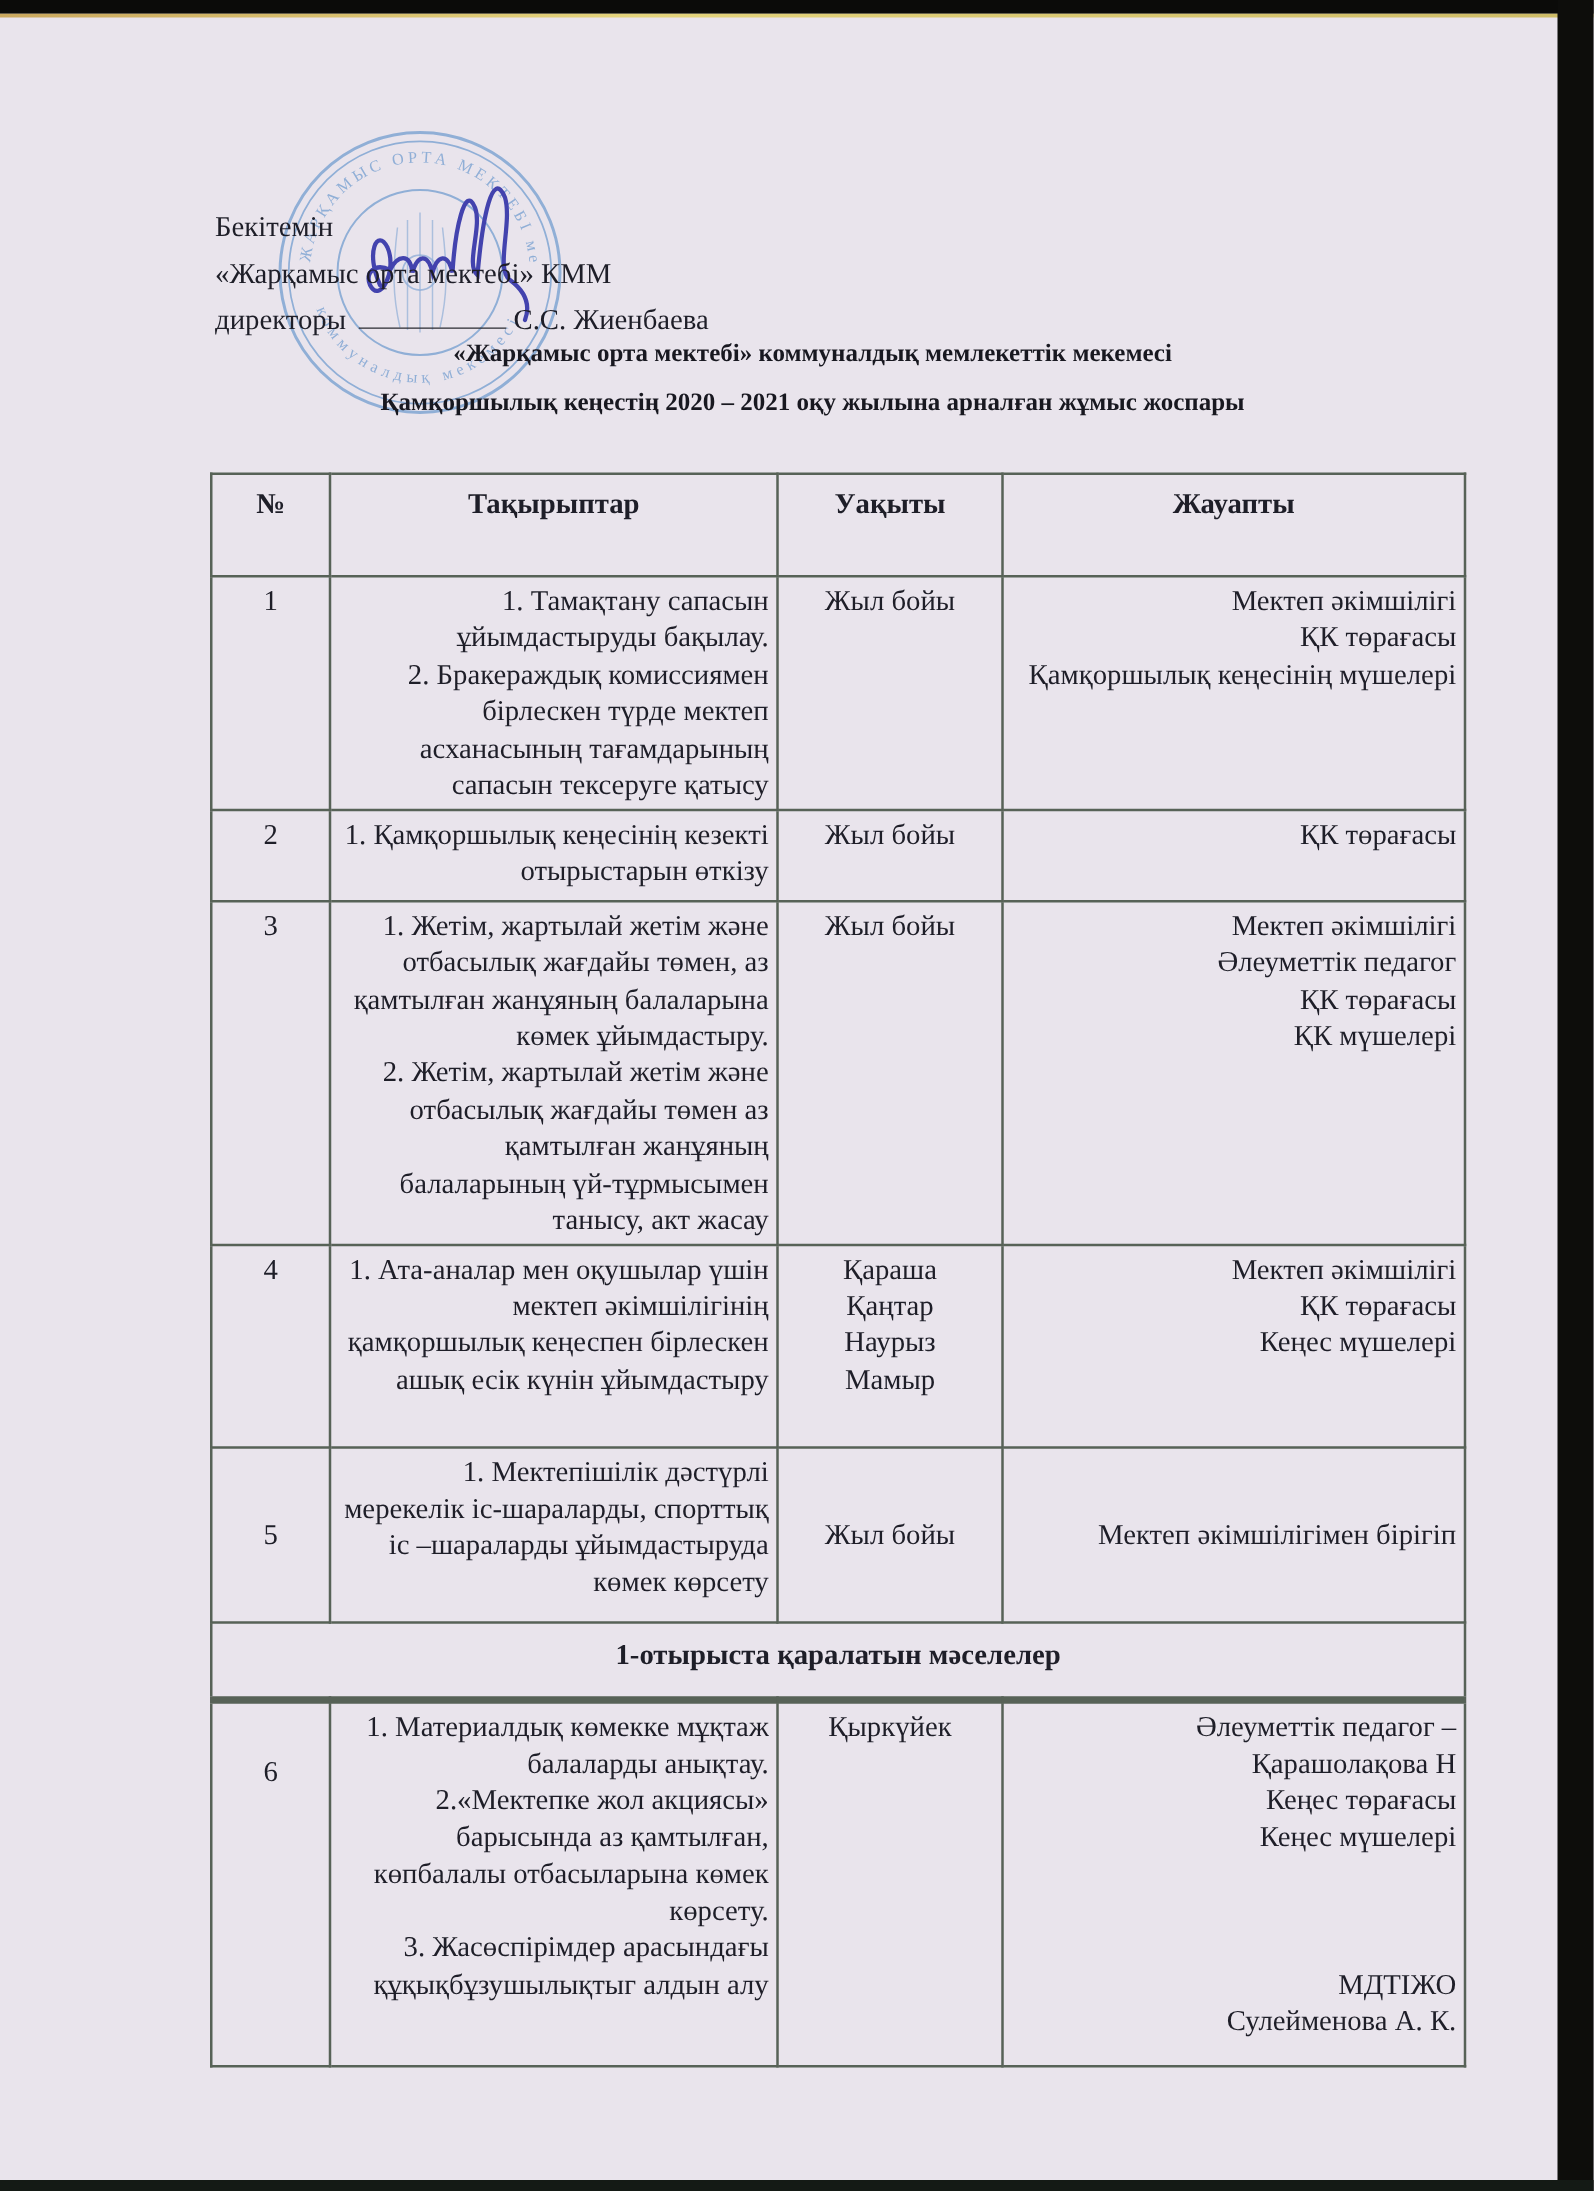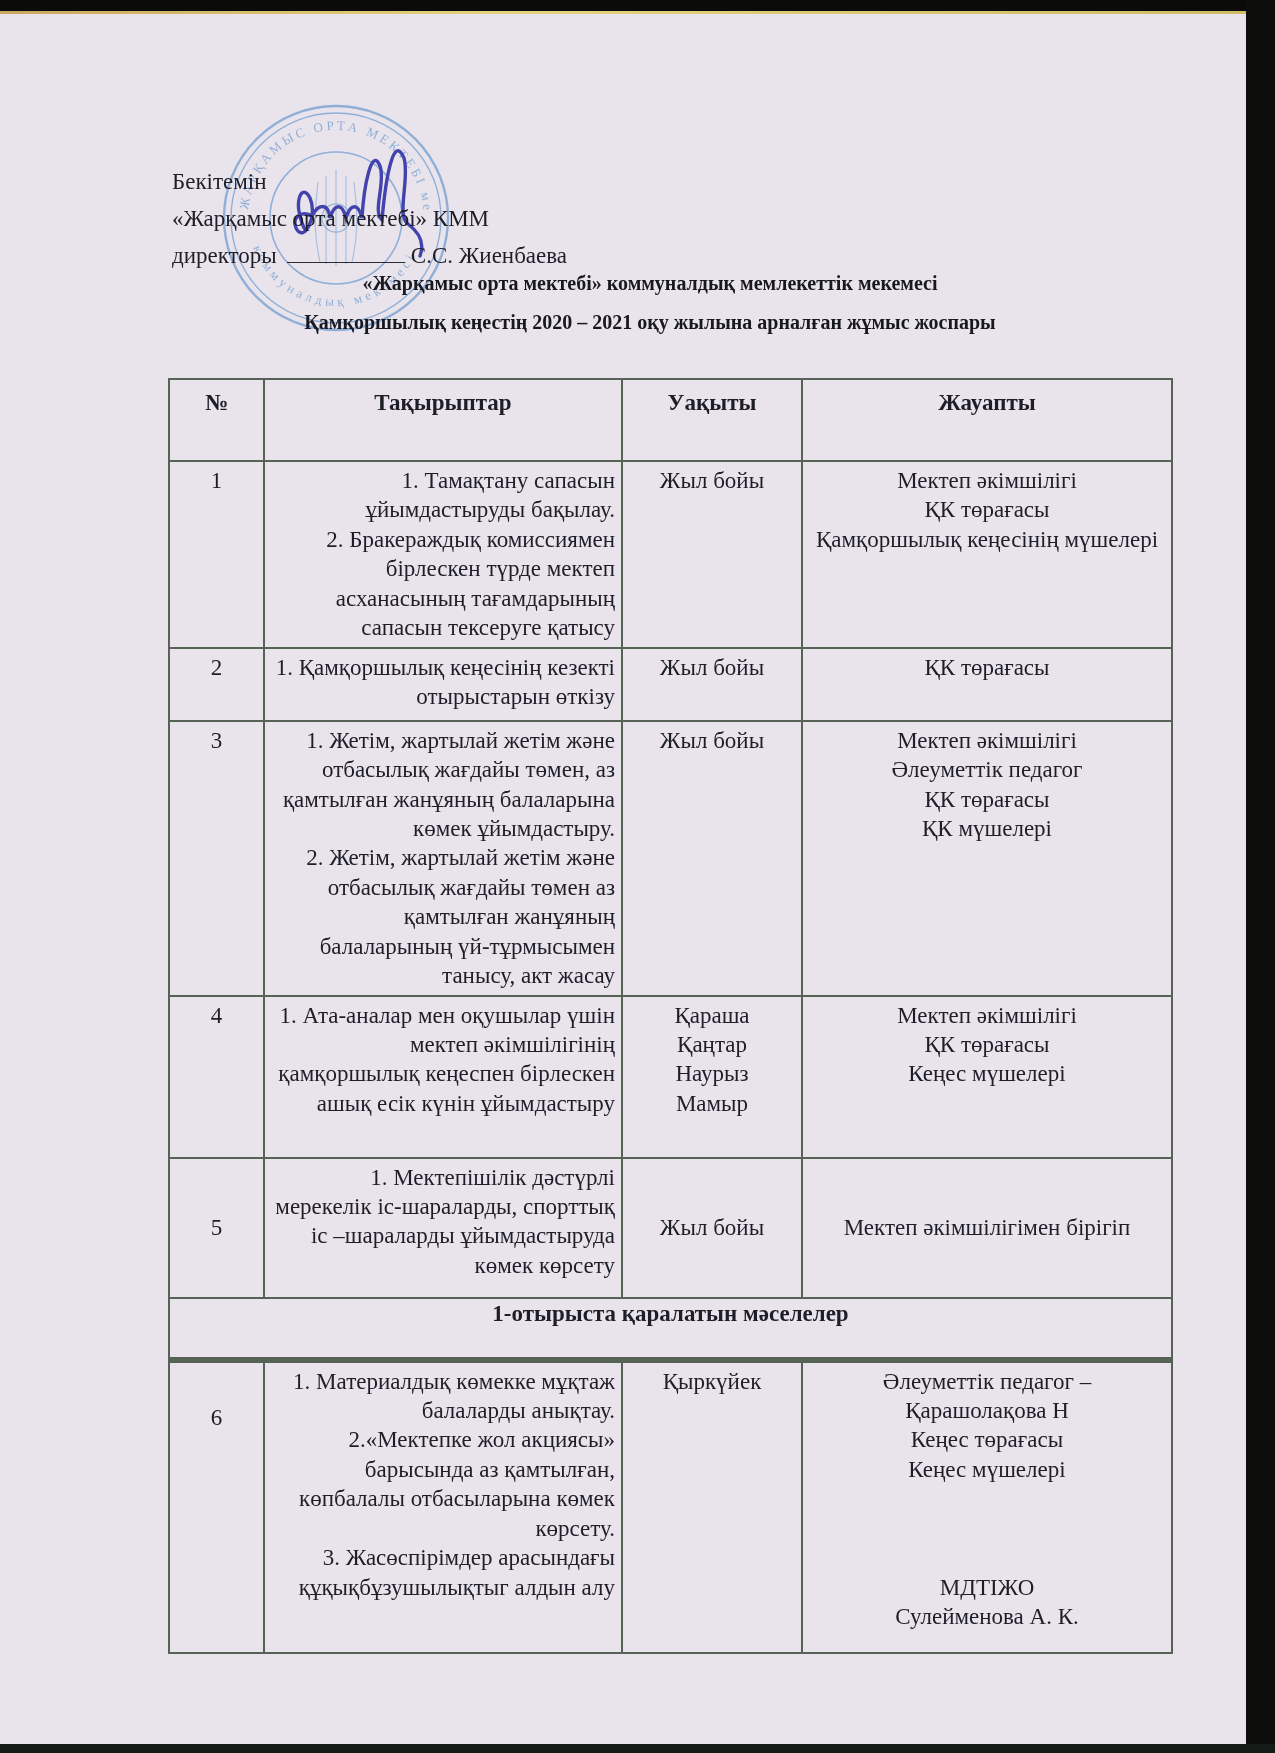--- a/index.html
+++ b/index.html
@@ -32,23 +32,23 @@
   table.plan td{
     border:2px solid #576257;
     vertical-align:top;
     padding:4px 6px;
     white-space:pre-line;
     line-height:1.28;
   }
   td.c-num{text-align:center;}
   td.c-topic{text-align:right;}
   td.c-time{text-align:center;margin-top:15px;}
-  td.c-resp{text-align:center;}
+  td.c-resp{text-align:right;}
   tr.head td{font-weight:bold;text-align:center;padding-top:8px;}
-  tr.section td{font-weight:bold;text-align:center;border-bottom-width:6px;padding-top:0;}
+  tr.section td{font-weight:bold;text-align:center;border-bottom-width:6px;padding-top:10px;}
   tr.r5 td.v-mid{vertical-align:middle;}
 </style>
 </head>
 <body>
 
 <div class="scan-edge edge-top"></div>
 <div class="scan-edge edge-top-line"></div>
 <div class="scan-edge edge-right"></div>
 <div class="scan-edge edge-bottom"></div>
 

